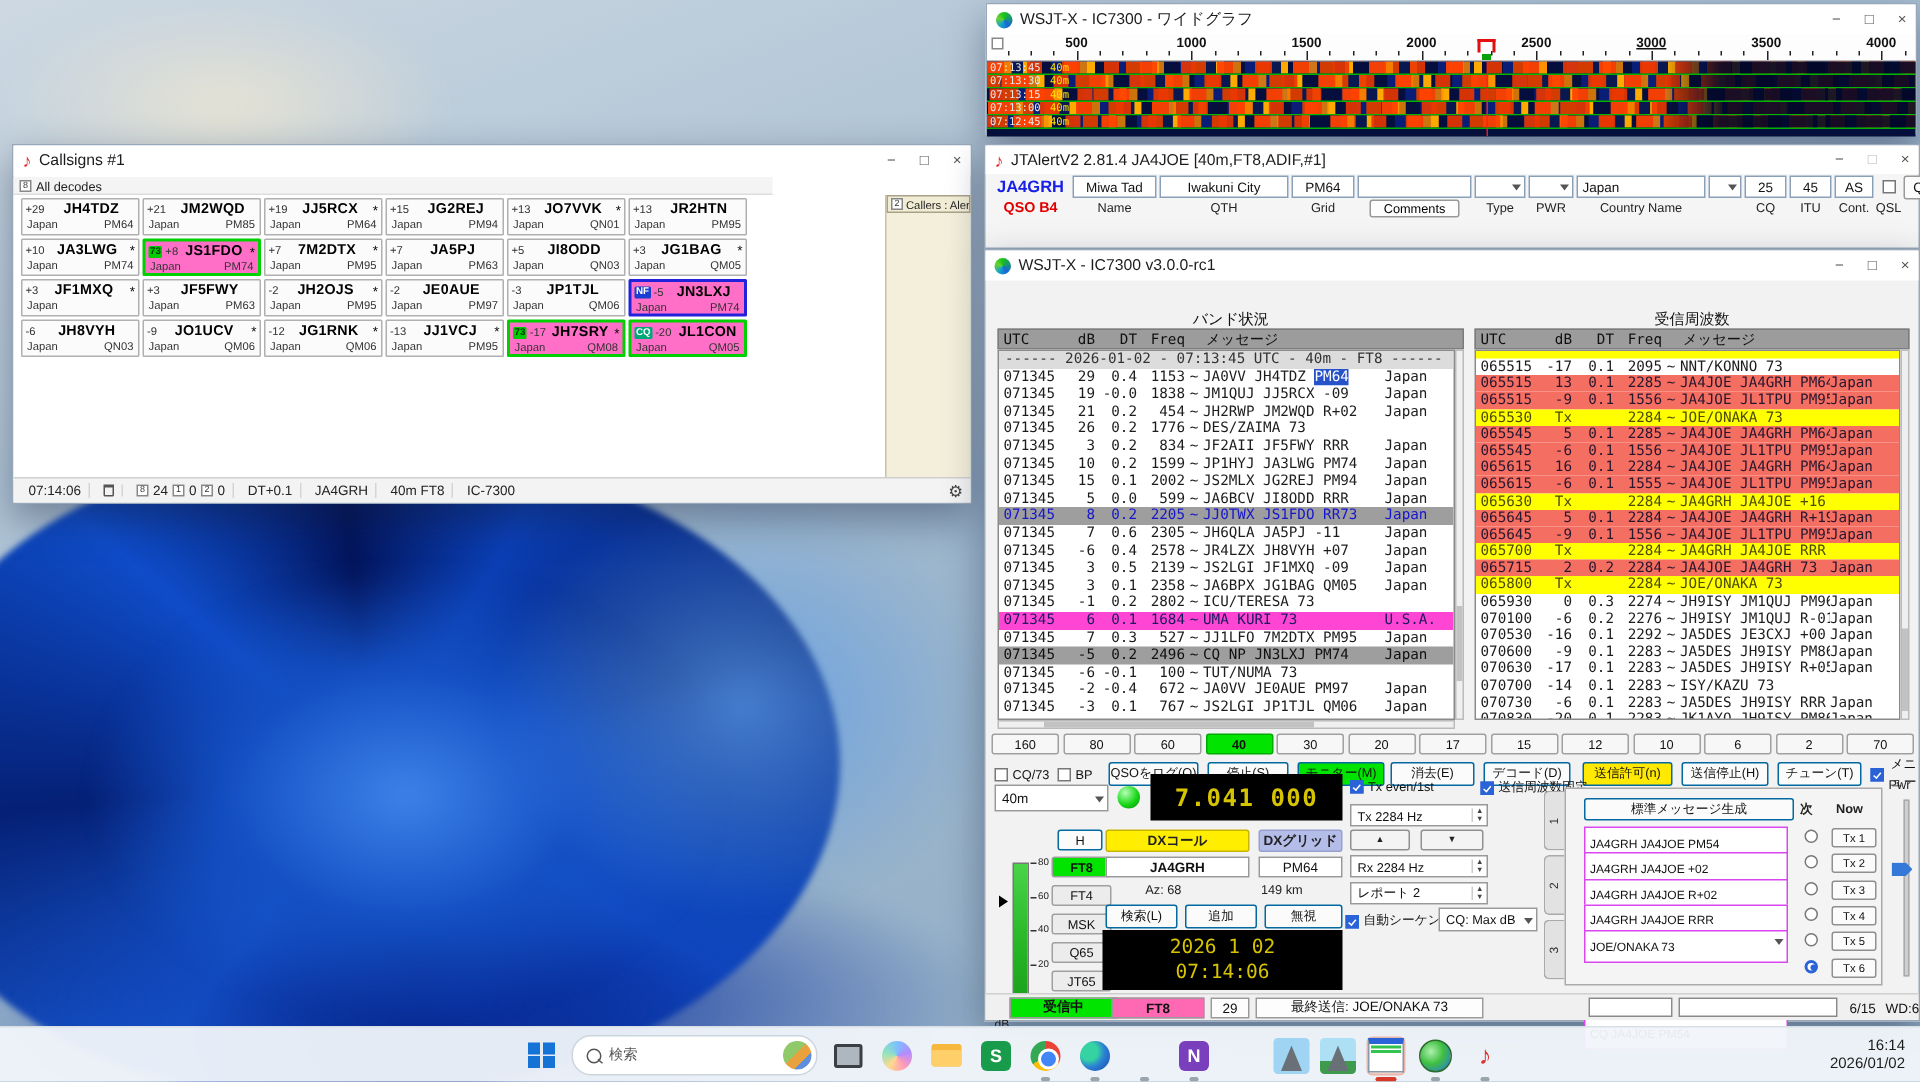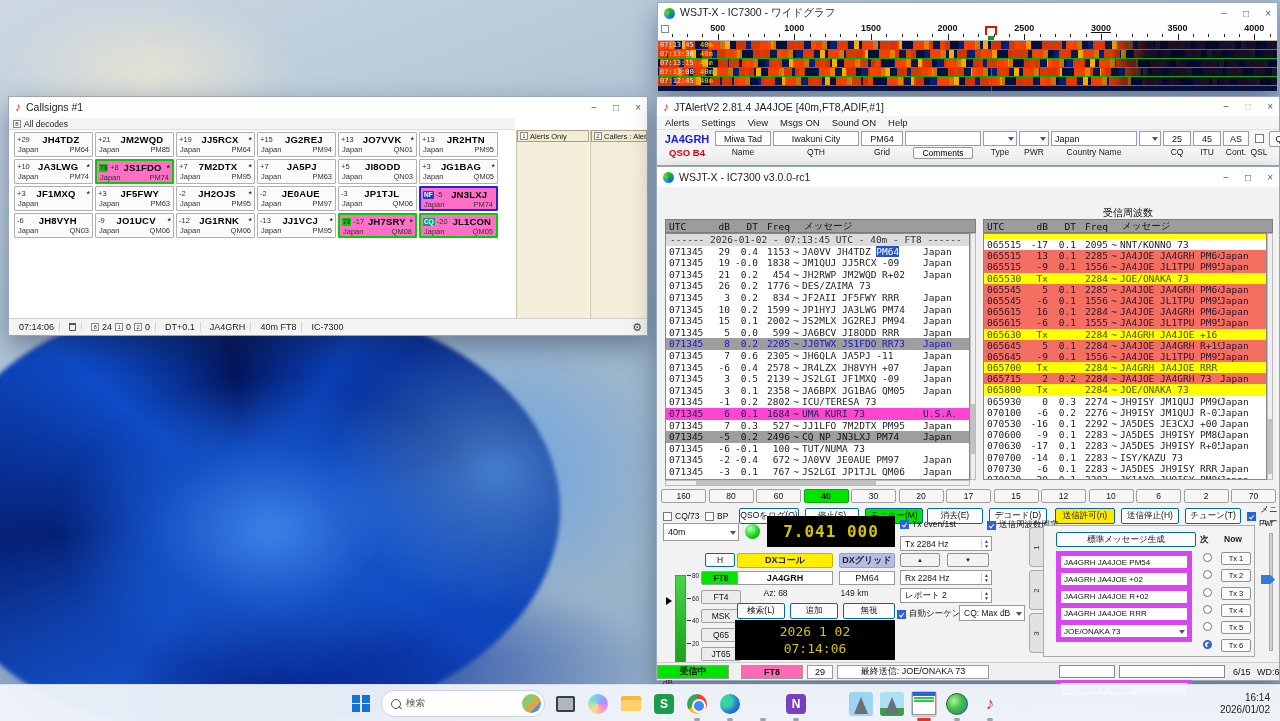--- a/index.html
+++ b/index.html
@@ -165,21 +165,21 @@
   .spin{position:absolute;height:15px;border:1px solid #999;background:#fff;font-size:8.5px;color:#111;
     display:flex;align-items:center;padding-left:4px;}
   .spin .ud{margin-left:auto;display:flex;flex-direction:column;font-size:5px;color:#444;
     border-left:1px solid #ccc;padding:0 2px;line-height:4.5px;}
   .arrbtn{position:absolute;height:14px;border:1px solid #909090;border-radius:2px;background:#f3f3f3;
     display:flex;align-items:center;justify-content:center;font-size:6px;color:#222;}
   .msgbox{position:absolute;left:386px;top:358px;width:212px;height:132px;border:1px solid #aaa;background:#f4f4f4;}
   .mtab{position:absolute;left:372px;width:14px;height:40px;border:1px solid #aaa;border-right:none;
     border-radius:4px 0 0 4px;background:#e2e2e2;display:flex;align-items:center;justify-content:center;}
   .mtab span{transform:rotate(-90deg);font-size:8px;color:#333;}
-  .msgfield{position:absolute;left:12px;width:136px;height:22px;border:5px solid #d946ef;background:#fff;
+  .msgfield{position:absolute;left:12px;width:136px;height:22px;border:1px solid #d946ef;background:#fff;
     font-size:8px;color:#111;display:flex;align-items:center;padding-left:3px;position:absolute;white-space:nowrap;overflow:hidden;}
   .radio{position:absolute;left:159px;width:9px;height:9px;border:1px solid #777;border-radius:50%;background:#fff;}
   .radio.on{border:2px solid #2a62d8;}
   .radio.on::after{content:"";position:absolute;left:1.5px;top:1.5px;width:4px;height:4px;border-radius:50%;background:#2a62d8;}
   .txbtn{position:absolute;left:177px;width:30px;height:13px;border:1px solid #909090;border-radius:2px;
     background:#fbfbfb;font-size:7.5px;display:flex;align-items:center;justify-content:center;color:#111;}
   #pwr-track{position:absolute;left:612px;top:366px;width:4px;height:118px;background:#cfcfcf;border:1px solid #aaa;}
   #pwr-handle{position:absolute;left:604px;top:408px;width:14px;height:9px;background:#3478d8;
     clip-path:polygon(0 0,68% 0,100% 50%,68% 100%,0 100%);}
   #wx-status{position:absolute;left:0;bottom:0;width:622px;height:18px;background:#f0f0f0;
@@ -601,26 +601,20 @@
             <span class="bdg bdg-teal">CQ</span>
             <span class="db">-20</span>
             <span class="call">JL1CON</span>
           </div>
           <div class="l2">
             <span>Japan</span>
             <span>QM05</span>
           </div>
         </div>
       </div>
-    <div class="cs-panel" style="left:507px;width:73px;">
-      <div class="cs-phdr">
-        <span class="numbox">1</span>
-        <span>Alerts Only</span>
-      </div>
-    </div>
     <div class="cs-panel" style="left:581px;width:57px;">
       <div class="cs-phdr">
         <span class="numbox">2</span>
         <span>Callers : Alert</span>
       </div>
     </div>
     <div id="cs-status">
       <span class="seg">07:14:06</span>
       <span class="seg">
           <span class="trash"></span>
@@ -644,28 +638,20 @@
   <section class="win" id="jtalert">
     <div class="tbar" style="height:19px">
       <span class="note-ic">♪</span>
       <span>JTAlertV2  2.81.4 JA4JOE [40m,FT8,ADIF,#1]</span>
       <span class="wbtns">
         <span>−</span>
         <span style="color:#bbb">□</span>
         <span>×</span>
       </span>
     </div>
-    <div id="jt-menu">
-        <span>Alerts</span>
-        <span>Settings</span>
-        <span>View</span>
-        <span>Msgs ON</span>
-        <span>Sound ON</span>
-        <span>Help</span>
-      </div>
     <div id="jt-fields">
       <div class="fg" style="width:52px">
         <span class="jt-call">JA4GRH</span>
         <span class="jt-b4">QSO B4</span>
       </div>
       <div class="fg" style="width:56px">
         <span class="fval">Miwa Tad</span>
         <span class="flab">Name</span>
       </div>
       <div class="fg" style="width:86px">
@@ -729,20 +715,21 @@
   <section class="win" id="wsjtx">
     <div class="tbar">
       <span class="app-ball"></span>
       <span>WSJT-X - IC7300   v3.0.0-rc1</span>
       <span class="wbtns">
         <span>−</span>
         <span>□</span>
         <span>×</span>
       </span>
     </div>
+    <div class="ptitle" style="left:8px;width:311px;">バンド状況</div>
     <div class="ptitle" style="left:326px;width:290px;">受信周波数</div>
     <div class="phdr" id="hdr-left" style="left:8px;width:311px;">
         <span style="width: 40px; text-align: left; padding-left: 3px;">UTC</span>
         <span style="width: 24px; text-align: right;">dB</span>
         <span style="width: 28px; text-align: right;">DT</span>
         <span style="width: 32px; text-align: right;">Freq</span>
         <span style="padding-left: 14px;">メッセージ</span>
       </div>
     <div class="phdr" id="hdr-right" style="left:326px;width:290px;">
         <span style="width: 40px; text-align: left; padding-left: 3px;">UTC</span>
@@ -963,21 +950,21 @@
           <div class="msgfield" style="top: 121px; margin-top: 31px;">CQ JA4JOE PM54</div>
           <span class="radio on" style="top: 113.5px;"></span>
           <span class="txbtn" style="top: 112.5px;">Tx 6</span>
         </div>
     </div>
     <div style="position:absolute;left:602px;top:351px;font-size:8.5px;color:#222;">Pwr</div>
     <div id="pwr-track"></div>
     <div id="pwr-handle"></div>
 
     <div id="wx-status">
-      <span class="st st-green" style="left:0;width:72px;">受信中</span>
+      <span class="st st-green" style="left:16px;width:72px;">受信中</span>
       <span class="st st-pink" style="left:84px;width:62px;">FT8</span>
       <span class="st st-box" style="left:150px;width:26px;">29</span>
       <span class="st st-box" style="left:180px;width:152px;">最終送信: JOE/ONAKA 73</span>
       <span class="pbar" style="left:402px;width:56px;"></span>
       <span class="pbar" style="left:462px;width:106px;"><span class="pfill" id="pfill" style="width: 45%;"></span></span>
       <span style="position:absolute;left:576px;">6/15</span>
       <span style="position:absolute;left:600px;">WD:6m</span>
     </div>
   </section>
 

